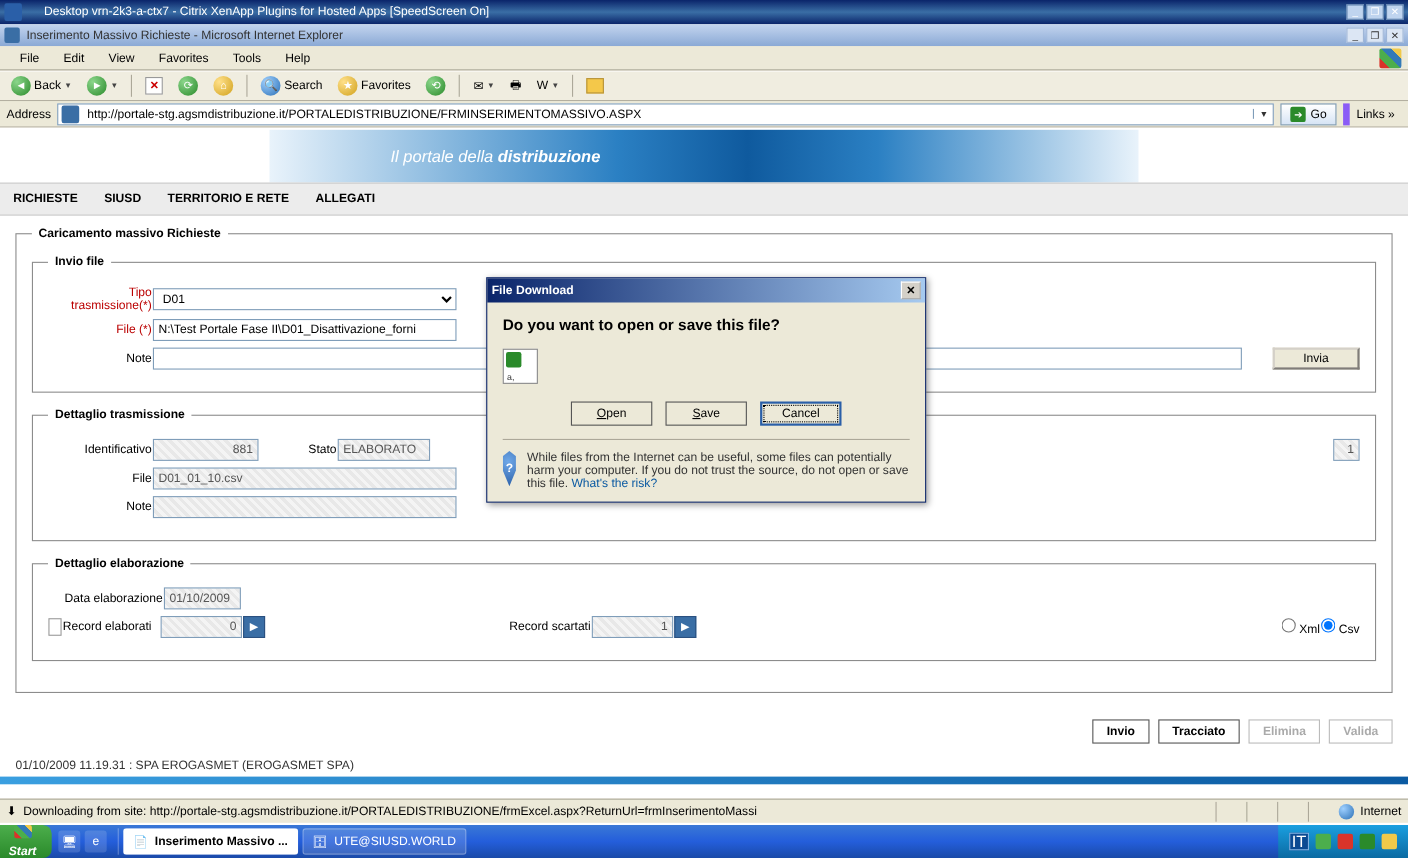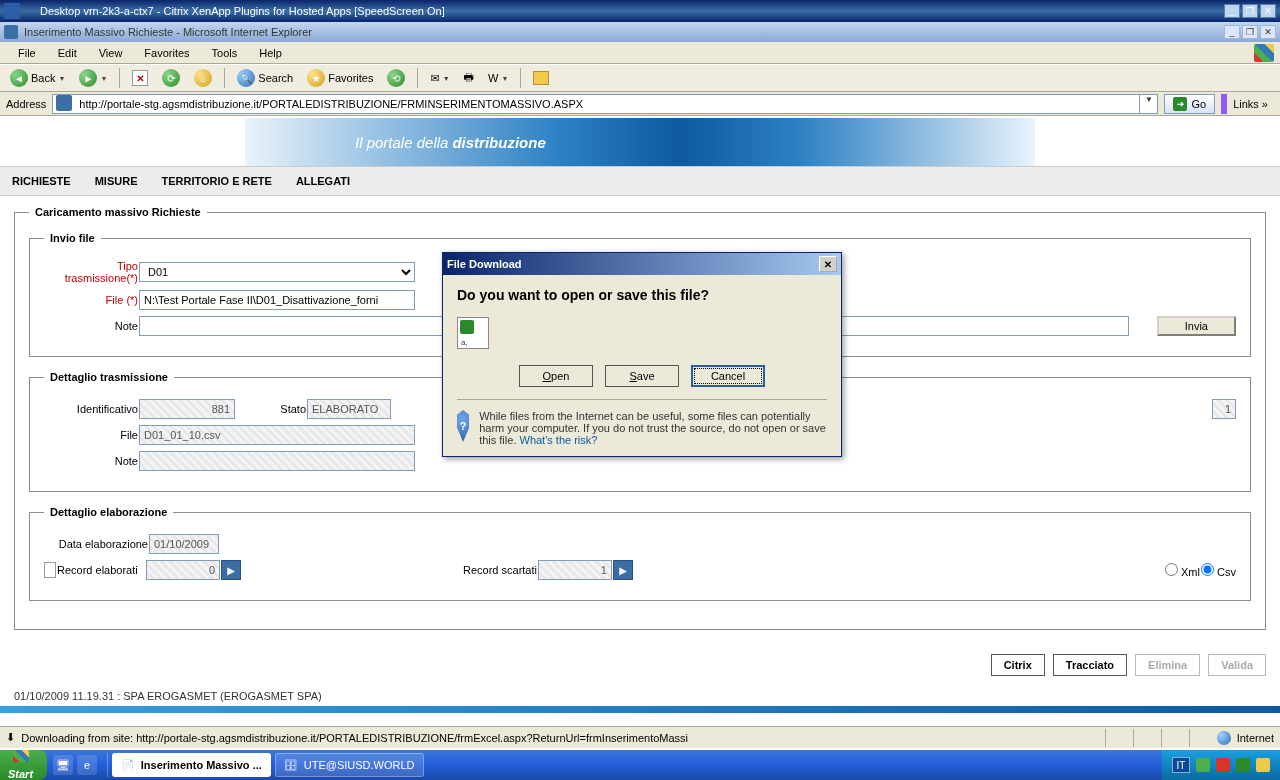--- a/index.html
+++ b/index.html
@@ -27,21 +27,21 @@
 .green { background: radial-gradient(circle at 30% 30%, #8bd68b, #2a8a2a); }
 .gold  { background: radial-gradient(circle at 30% 30%, #ffe08a, #d1a11b); }
 .blue  { background: radial-gradient(circle at 30% 30%, #9fd0ff, #2a6fb5); }
 .red   { width: 16px; height: 16px; border: 1px solid #999; background: #fff; display: flex; align-items: center; justify-content: center; color: #c00; font-weight: bold; font-size: 10px; }
 .sep { width: 1px; height: 20px; background: #aca899; margin: 0 2px; }
 .tlabel { font-size: 11px; }
 .dropdown-arrow { font-size: 7px; color: #444; }
 
 .addressbar { height: 24px; background: #ece9d8; border-bottom: 1px solid #aca899; display: flex; align-items: center; padding: 0 6px; gap: 6px; }
 .addressbar .lbl { font-size: 11px; }
-.addressbar .url-wrap { flex: 1; display: flex; background: #fff; border: 1px solid #7f9db9; height: 20px; }
+.addressbar .url-wrap { flex: 1; display: flex; align-items: center; background: #fff; border: 1px solid #7f9db9; height: 20px; }
 .addressbar .url-wrap .ie { width: 16px; height: 16px; margin: 0 3px; background: #3a6ea5; border-radius: 2px; }
 .addressbar input { flex: 1; border: none; outline: none; font-size: 11px; padding: 0 4px; }
 .addressbar .dd { width: 18px; border-left: 1px solid #7f9db9; text-align: center; font-size: 8px; color: #333; cursor: pointer; }
 .addressbar .go-btn { height: 20px; padding: 0 8px; border: 1px solid #7f9db9; background: linear-gradient(#fff,#d6e4f5); cursor: pointer; display: flex; align-items: center; gap: 4px; }
 .addressbar .go-arrow { width: 14px; height: 14px; background: #2a8a2a; border-radius: 2px; color: #fff; display: flex; align-items: center; justify-content: center; font-size: 9px; }
 .addressbar .links { padding: 0 6px; border-left: 6px solid #8b5cf6; height: 20px; display: flex; align-items: center; }
 
 .content { background: #fff; height: 767px; overflow: auto; position: relative; }
 
 .banner { height: 48px; margin: 0 auto; width: 790px; margin-top: 2px; background: linear-gradient(90deg, #e9f3fb 0%, #2b80c3 40%, #0f5a9e 55%, #2b80c3 70%, #e9f3fb 100%); color: #fff; display: flex; align-items: center; padding-left: 110px; font-style: italic; font-size: 15px; }
@@ -77,21 +77,21 @@
 
 .taskbar { position: absolute; left: 0; right: 0; bottom: 0; height: 30px; background: linear-gradient(to bottom, #3a78d6, #245edb 50%, #1a4aa8); display: flex; align-items: center; color: #fff; }
 .start-btn { height: 30px; padding: 0 14px 0 8px; background: linear-gradient(to bottom,#4cae4c,#2a8a2a); display: flex; align-items: center; gap: 6px; font-weight: bold; font-style: italic; border-radius: 0 8px 8px 0; cursor: pointer; flex-direction: column; }
 .start-logo { width: 16px; height: 16px; background: linear-gradient(45deg,#d9342a 0 25%,#4cae4c 25% 50%,#337ab7 50% 75%,#f0c94a 75%); border-radius: 2px; }
 .ql { display: flex; gap: 4px; margin: 0 6px; }
 .ql span { width: 20px; height: 20px; background: rgba(255,255,255,0.15); border-radius: 3px; display: flex; align-items: center; justify-content: center; cursor: pointer; }
 .task-item { height: 24px; background: rgba(255,255,255,0.15); border: 1px solid rgba(255,255,255,0.3); border-radius: 3px; padding: 0 8px; display: flex; align-items: center; gap: 6px; font-size: 11px; margin-right: 4px; cursor: pointer; max-width: 170px; overflow: hidden; white-space: nowrap; }
 .task-item.active { background: #fff; color: #000; font-weight: bold; }
 .tray { margin-left: auto; height: 30px; background: linear-gradient(to bottom,#1a9fe0,#0b6aa2); display: flex; align-items: center; gap: 6px; padding: 0 10px; }
 .tray span { font-size: 11px; }
-.tray .lang { width: 18px; height: 16px; background: #0b4a92; border: 1px solid #7fb0e0; display: flex; align-items: center; justify-content: center; font-size: 10px; }
+.tray .lang { width: 18px; height: 16px; background: #0b4a92; border: 1px solid #7fb0e0; display: flex; align-items: center; justify-content: center; font-size: 15px; }
 .tray .ticon { width: 14px; height: 14px; border-radius: 2px; }
 
 .dialog { position: absolute; left: 442px; top: 252px; width: 400px; background: #ece9d8; border: 1px solid #0a246a; box-shadow: 2px 2px 6px rgba(0,0,0,0.4); z-index: 50; }
 .dialog-title { height: 22px; background: linear-gradient(to right, #0a246a, #a6caf0); color: #fff; display: flex; align-items: center; justify-content: space-between; padding: 0 4px; font-weight: bold; }
 .dialog-title .x { width: 18px; height: 16px; background: #d4d0c8; border: 1px outset #fff; color: #000; display: flex; align-items: center; justify-content: center; font-size: 10px; cursor: pointer; }
 .dialog-body { padding: 12px 14px 10px; }
 .dialog-body .q { font-weight: bold; margin-bottom: 14px; font-size: 14px; }
 .dialog-body .meta { display: flex; gap: 12px; margin-bottom: 16px; }
 .file-icon { width: 32px; height: 32px; border: 1px solid #888; background: #fff; position: relative; }
 .file-icon::after { content: "a,"; position: absolute; bottom: 1px; left: 3px; font-size: 8px; color: #333; }
@@ -200,21 +200,21 @@
   <div class="links"><span>Links</span>&nbsp;»</div>
 </div>
 
 <div class="content">
   <div class="banner">
     <span>Il portale della </span>
       <b>distribuzione</b>
   </div>
   <div class="tabnav">
     <span>RICHIESTE</span>
-    <span>MISURE</span>
+    <span>SIUSD</span>
     <span>TERRITORIO E RETE</span>
     <span>ALLEGATI</span>
   </div>
 
   <div class="page">
     <fieldset>
       <legend>Caricamento massivo Richieste</legend>
 
       <fieldset style="margin-top:4px;">
         <legend>Invio file</legend>
@@ -275,21 +275,21 @@
 
           <div style="flex:1;"></div>
           <label><input type="radio" name="fmt" style=""> <span>Xml</span></label>
           <label><input type="radio" name="fmt" checked="" style=""> <span>Csv</span></label>
         </div>
       </fieldset>
     </fieldset>
   </div>
 
   <div class="footer-btns">
-    <button class="fbtn">Citrix</button>
+    <button class="fbtn">Invio</button>
     <button class="fbtn">Tracciato</button>
     <button class="fbtn disabled">Elimina</button>
     <button class="fbtn disabled">Valida</button>
   </div>
 
   <div class="status-line">01/10/2009 11.19.31   :   SPA EROGASMET   (EROGASMET SPA)</div>
   <div class="bluebar"></div>
 </div>
 
 <div class="ie-status">

